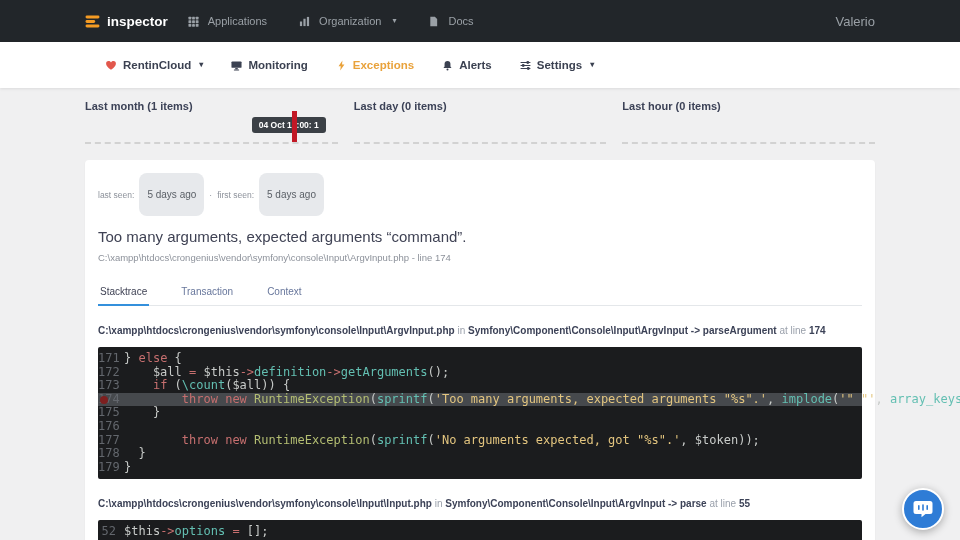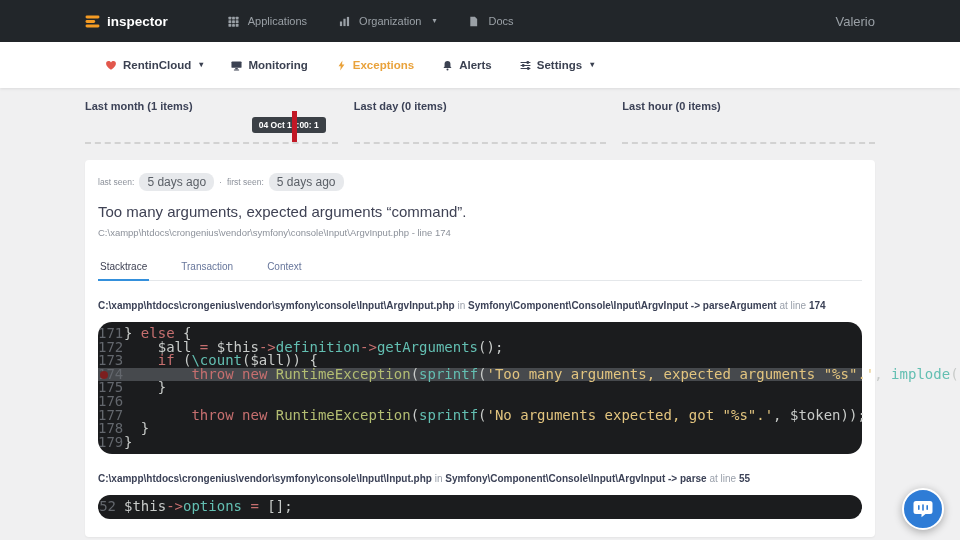--- a/index.html
+++ b/index.html
@@ -3,21 +3,21 @@
 <meta charset="utf-8">
 <style>
   *{margin:0;padding:0;box-sizing:border-box}
   html,body{width:960px;height:540px;overflow:hidden}
   body{font-family:"Liberation Sans",sans-serif;background:#f0f0f1;position:relative}
   .container{width:790px;margin:0 auto}
 
   
   .topnav{height:42px;background:#22262a;display:flex;align-items:center}
   .topnav .container{display:flex;align-items:center}
-  .brand{display:flex;align-items:center;gap:7px;color:#fff;font-weight:700;font-size:13.5px;margin-right:60px;cursor:pointer}
+  .brand{display:flex;align-items:center;gap:7px;color:#fff;font-weight:700;font-size:13.5px;margin-right:20px;cursor:pointer}
   .brand .icn{color:var(--brand-orange,#f59b23)}
   .tn-item{display:flex;align-items:center;gap:9px;color:#9aa0a6;font-size:11px;margin-right:32px;cursor:pointer;text-decoration:none}
   .tn-user{margin-left:auto;color:#9aa0a6;font-size:13px;cursor:pointer}
   .caret{font-size:8px;line-height:1;margin-left:2px}
   .icn{display:inline-flex;align-items:center;line-height:0}
 
   
   .subnav{height:46px;background:#fff;box-shadow:0 1px 3px rgba(0,0,0,.09);position:relative;z-index:2}
   .subnav .container{display:flex;align-items:center;gap:28px;height:100%;padding-left:20px}
   .sn-item{display:flex;align-items:center;gap:6px;font-size:11.5px;font-weight:600;color:#3b4151;cursor:pointer;text-decoration:none}
@@ -30,33 +30,33 @@
 
   .charts{display:flex;gap:16px;margin-bottom:16px}
   .chart{flex:1;position:relative}
   .chart-label{font-size:11px;font-weight:700;color:#3c4257;margin-bottom:4px}
   .plot{height:28px;border-bottom:2px dashed #d2d2d2;position:relative}
   .cbar{position:absolute;left:82%;top:-5px;bottom:0;width:5px;background:var(--error-bar-red,#c21825);z-index:2;cursor:pointer}
   .ctip{position:absolute;left:66%;top:1px;background:#3b4046;color:#fff;font-size:8.5px;font-weight:600;padding:3px 7px;border-radius:3px;z-index:1;white-space:nowrap}
 
   .card{background:#fff;border-radius:4px;padding:13px 13px 18px;box-shadow:0 1px 2px rgba(0,0,0,.05)}
   .seen-row{font-size:8.5px;color:#8c919a;display:flex;align-items:center;gap:5px}
-  .badge{background:#e7e9ec;color:#5a5f66;font-size:12px;padding:2px 8px;border-radius:8px}
+  .badge{background:#e7e9ec;color:#5a5f66;font-size:10px;padding:16px 8px;border-radius:8px}
   .exc-title{font-size:15px;font-weight:500;color:#3f4254;margin:12px 0 7px}
   .exc-loc{font-size:9.5px;color:#8c919a}
 
   .tabs{margin-top:16px;border-bottom:1px solid #e4e7ea;display:flex;gap:30px}
   .tab{font-size:10px;color:#67769b;padding:7px 2px;cursor:pointer;border-bottom:2px solid transparent;margin-bottom:-1px;text-decoration:none}
   .tab.active{color:#3f4254;border-bottom-color:var(--tab-active-blue,#3490dc)}
 
   .frame-header{margin:18px 0 9px;font-size:10px;line-height:1.4}
   .fh-strong{color:#3c4257;font-weight:700}
   .fh-muted{color:#9aa0ab}
 
-  .codeblock{background:#1b1c1e;border-radius:14px;padding:5px 0;font-family:"DejaVu Sans Mono",monospace;font-size:14px;color:#c8cbc9}
+  .codeblock{background:#1b1c1e;border-radius:2px;padding:5px 0;font-family:"DejaVu Sans Mono",monospace;font-size:12px;color:#c8cbc9}
   .code-line{display:flex;line-height:13.6px;position:relative}
   .ln{width:26px;text-align:right;padding-right:8px;color:#63676d;flex:none}
   .lc{white-space:pre}
   .code-line.hl{background:#46494d}
   .hl-dot{position:absolute;left:2px;top:3px;width:8px;height:8px;border-radius:50%;background:#7d1f1f}
   .tk-p{color:#c8cbc9}
   .tk-k{color:#c66f6f}
   .tk-o{color:#c66f6f}
   .tk-f{color:#63bfb2}
   .tk-s{color:#e3c57f}

